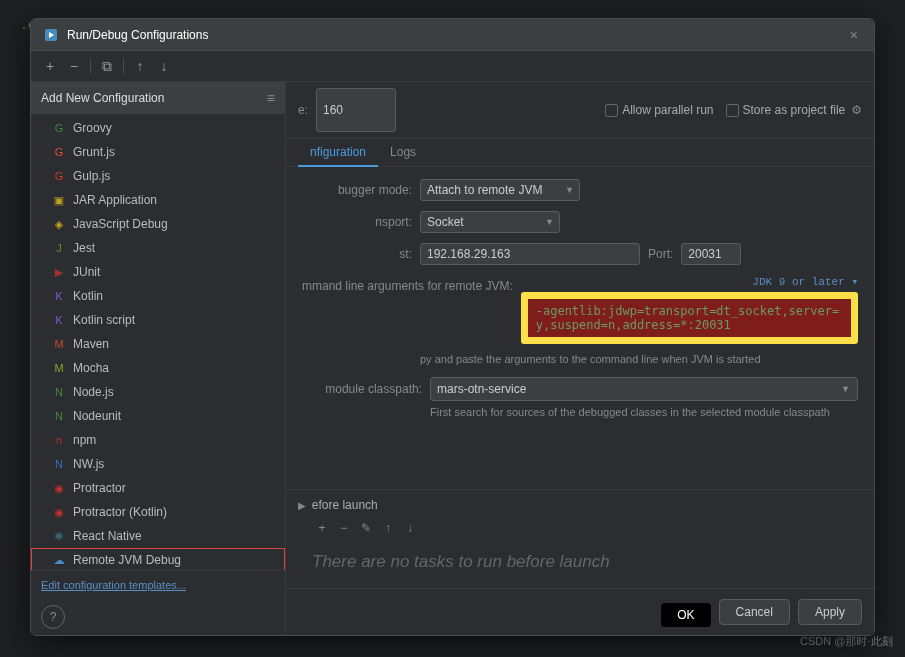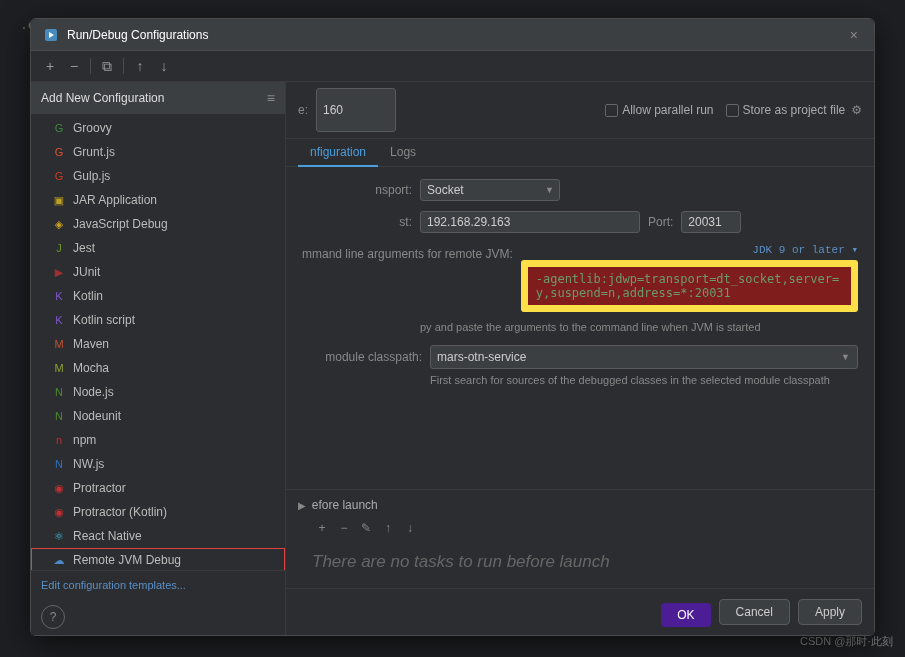--- a/index.html
+++ b/index.html
@@ -192,20 +192,21 @@
       font-size: 11px;
     }
 
     
     .edit-templates {
       padding: 8px 10px;
       color: #5a8fc5;
       font-size: 11px;
       cursor: pointer;
       border-top: 1px solid #3a3a3a;
+      text-decoration: underline;
     }
 
     
     .help-btn {
       width: 24px;
       height: 24px;
       border-radius: 50%;
       border: 1px solid #666;
       display: flex;
       align-items: center;
@@ -517,21 +518,21 @@
     }
     .btn {
       padding: 5px 16px;
       border-radius: 4px;
       font-size: 12px;
       cursor: pointer;
       border: none;
       outline: none;
     }
     .btn-primary {
-      background: #4c1d95;
+      background: #000000;
       color: #fff;
       margin-top: 6px;
     }
     .btn-secondary {
       background: #3c3f41;
       color: #ccc;
       border: 1px solid #5a5a5a;
     }
     .btn-apply {
       background: #3c3f41;
@@ -749,20 +750,28 @@
           <div class="tab active">
             <span>nfiguration</span>
           </div>
           <div class="tab">
             <span>Logs</span>
           </div>
         </div>
 
         <div class="config-form">
 
+          <div class="form-row">
+            <span class="form-label">bugger mode:</span>
+            <div class="select-wrapper">
+              <select class="form-select">
+                <option>Attach to remote JVM</option>
+              </select>
+            </div>
+          </div>
 
           <div class="form-row">
             <span class="form-label">nsport:</span>
             <div class="select-wrapper">
               <select class="form-select" style="min-width:140px;">
                 <option>Socket</option>
               </select>
             </div>
           </div>
 

